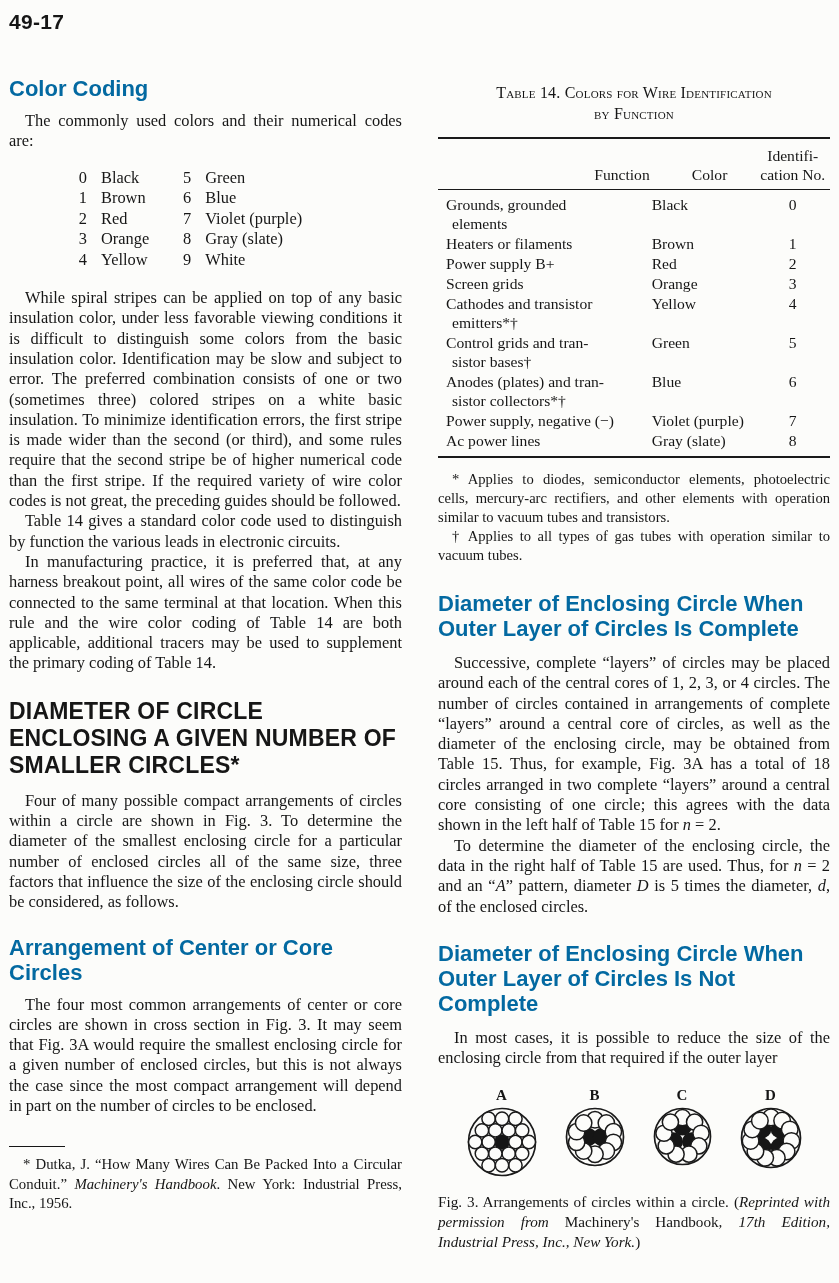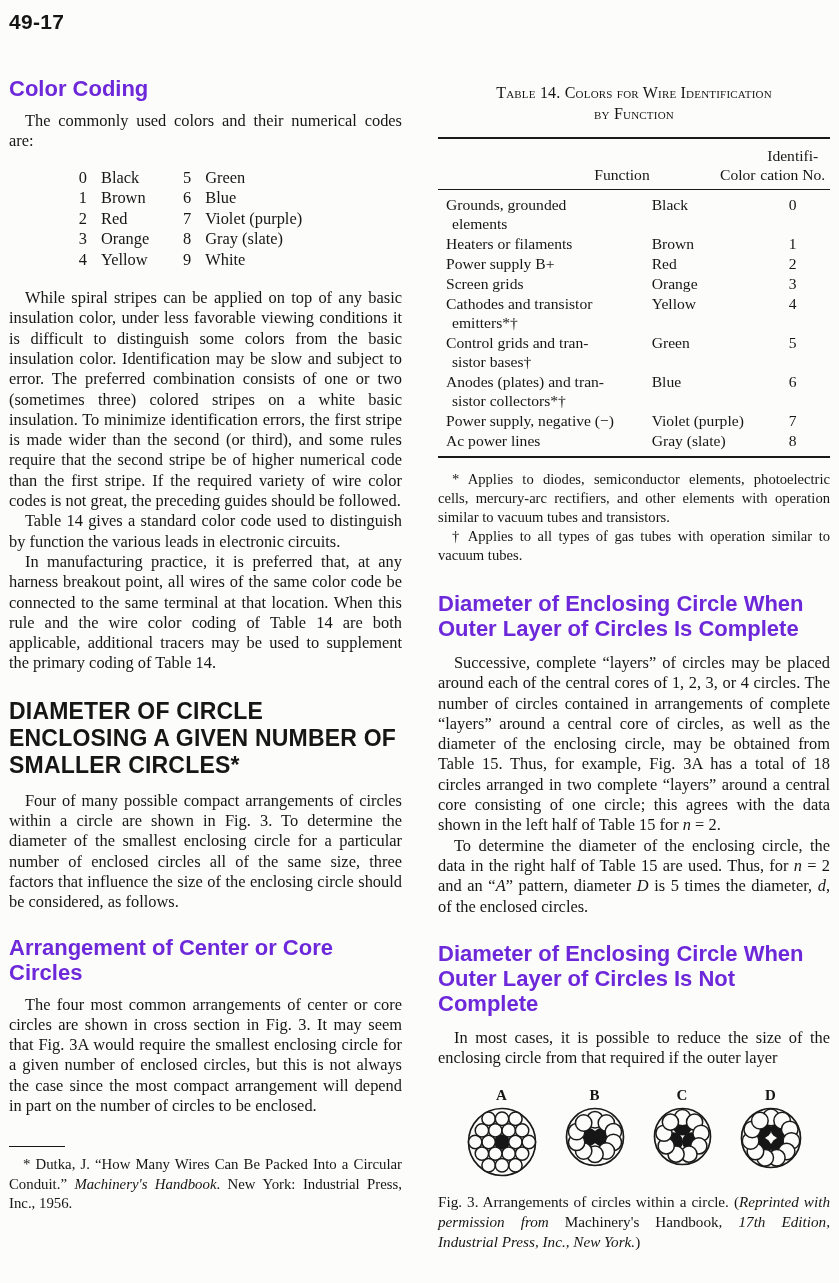--- a/index.html
+++ b/index.html
@@ -17,21 +17,21 @@
     font-size: 21px; letter-spacing: .3px;
   }
 
   .columns { display: flex; gap: 36px; margin-top: 42px; }
   .col-left  { width: 393px; }
   .col-right { width: 392px; }
 
   
   h2.sec {
     font-family: "Liberation Sans", sans-serif; font-weight: 700;
-    font-size: 22px; line-height: 25px; margin: 0 0 10px 0; color:#6d28d9;
+    font-size: 22px; line-height: 25px; margin: 0 0 10px 0; color:#0369a1;
   }
   h2.big {
     font-family: "Liberation Sans", sans-serif; font-weight: 700;
     font-size: 23px; line-height: 27px; margin: 24px 0 12px 0; letter-spacing:.2px;
   }
 
   
   p.body {
     font-size: 16.4px; line-height: 20.3px; text-align: justify;
     text-indent: 16px; margin: 0;
@@ -45,21 +45,21 @@
 
   
   .t14-title { text-align: center; font-size: 16px; line-height: 21px;
                font-variant: small-caps; letter-spacing:.2px; margin-top: 6px; }
   table.t14 { border-collapse: collapse; width: 100%; margin-top: 13px;
               border-top: 2.6px solid #1a1a1a; border-bottom: 2px solid #1a1a1a;
               font-size: 15.6px; line-height: 19px; }
   table.t14 th { font-weight: normal; border-bottom: 1.7px solid #1a1a1a;
                  padding: 7px 0 5px; vertical-align: bottom; }
   table.t14 th.h-fn { text-align: right; }
-  table.t14 th.h-color { text-align: right; padding-left: 14px; }
+  table.t14 th.h-color { text-align: center; padding-left: 14px; }
   table.t14 th.h-num { text-align: center; white-space: pre-line; }
   table.t14 td { vertical-align: top; padding: 0.5px 0; }
   table.t14 td.fn { padding-left: 14px; text-indent: -6px; white-space: pre-line; }
   table.t14 td.color { padding-left: 2px; }
   table.t14 td.num { text-align: center; }
   table.t14 tr.first td { padding-top: 5px; }
   table.t14 tr.last td { padding-bottom: 6px; }
   .colw-fn { width: 54%; } .colw-color { width: 27%; } .colw-num { width: 19%; }
 
   .tnote { font-size: 14.6px; line-height: 19px; text-align: justify;

